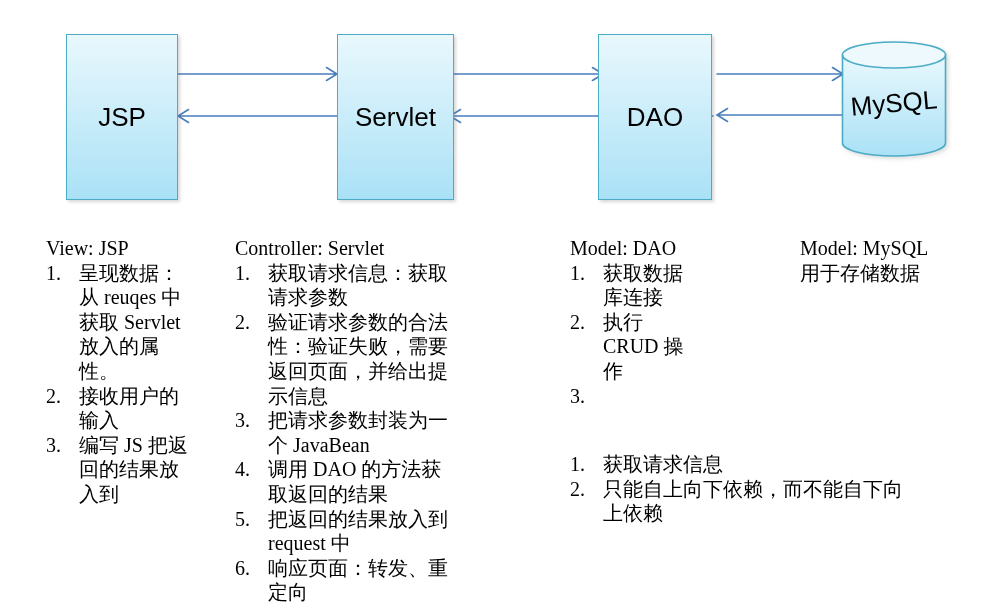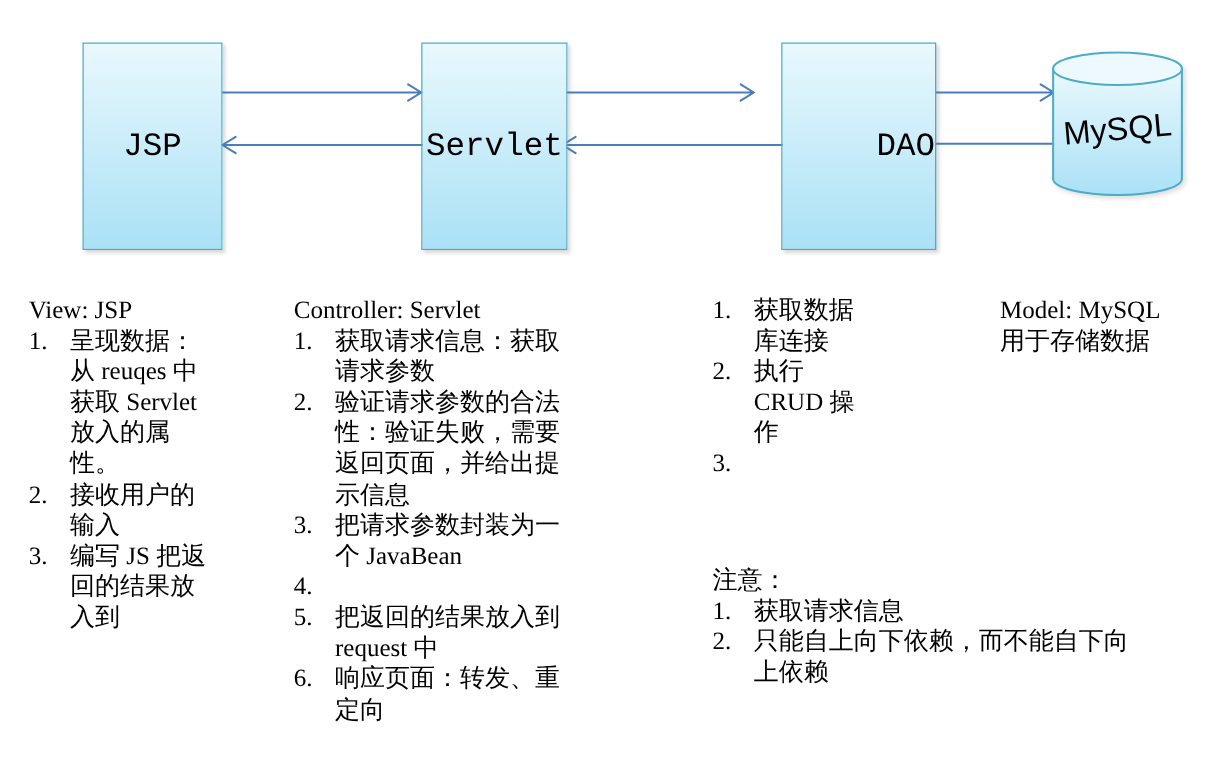--- a/index.html
+++ b/index.html
@@ -17,36 +17,36 @@
     background:var(--background);color:var(--text);
     font-family:"Liberation Serif","DejaVu Serif",serif;
   }
   
   .box{
     position:absolute;top:34px;height:166px;box-sizing:border-box;
     border:1.6px solid var(--box-border);
     background:linear-gradient(180deg,var(--box-fill-top) 0%,var(--box-fill-bottom) 100%);
     box-shadow:2px 2px 3px rgba(110,110,110,.28);
     display:flex;align-items:center;justify-content:center;
-    font-family:Liberation Mono, monospace;font-size:26px;
+    font-family:Liberation Sans, sans-serif;font-size:26px;
   }
   #box-jsp{left:66px;width:112px;}
   #box-servlet{left:337px;width:117px;}
-  #box-dao{left:625px;width:124px;justify-content:flex-end;}
+  #box-dao{left:598px;width:114px;}
   .arrows{position:absolute;left:0;top:0;width:981px;height:220px;}
   .cylinder{position:absolute;left:841px;top:41px;width:106px;height:116px;}
   .cylinder svg{filter:drop-shadow(2px 2px 2px rgba(110,110,110,.25));}
   .cyl-label{
     position:absolute;left:841px;top:88px;width:106px;text-align:center;
     font-family:"Liberation Sans",sans-serif;font-size:26px;
     transform:rotate(-5deg);
   }
   
   .col{position:absolute;top:236px;font-size:20px;line-height:24.6px;}
-  #col-view{left:23px;width:143px;}
+  #col-view{left:46px;width:143px;}
   #col-controller{left:235px;width:213px;}
   #col-dao{left:570px;width:131px;}
   #col-mysql{left:800px;width:175px;}
   #note{left:570px;top:452px;width:348px;top:452px;}
   .li{display:flex;}
   .num{flex:0 0 33px;}
   .txt{flex:1;}
 </style>
 </head>
 <body>
@@ -118,33 +118,35 @@
         <div class="li">
           <span class="num">2.</span>
           <span class="txt">验证请求参数的合法性：验证失败，需要返回页面，并给出提示信息</span>
         </div>
         <div class="li">
           <span class="num">3.</span>
           <span class="txt">把请求参数封装为一个 JavaBean</span>
         </div>
         <div class="li">
           <span class="num">4.</span>
+          <span class="txt">调用 DAO 的方法获取返回的结果</span>
         </div>
         <div class="li">
           <span class="num">5.</span>
           <span class="txt">把返回的结果放入到 request 中</span>
         </div>
         <div class="li">
           <span class="num">6.</span>
           <span class="txt">响应页面：转发、重定向</span>
         </div>
       </div>
   </div>
 
   <div class="col" id="col-dao">
+    <div class="col-title">Model: DAO</div>
     <div>
 
     <div class="li">
           <span class="num">1.</span>
           <span class="txt">获取数据库连接</span>
         </div>
         <div class="li">
           <span class="num">2.</span>
           <span class="txt">执行 CRUD 操作</span>
         </div>
@@ -153,21 +155,20 @@
         </div>
       </div>
   </div>
 
   <div class="col" id="col-mysql">
     <div class="col-title">Model: MySQL</div>
     <div>用于存储数据</div>
   </div>
 
   <div class="col" id="note">
-    <div class="col-title">注意：</div>
     <div>
 
     <div class="li">
           <span class="num">1.</span>
           <span class="txt">获取请求信息</span>
         </div>
         <div class="li">
           <span class="num">2.</span>
           <span class="txt">只能自上向下依赖，而不能自下向上依赖</span>
         </div>

